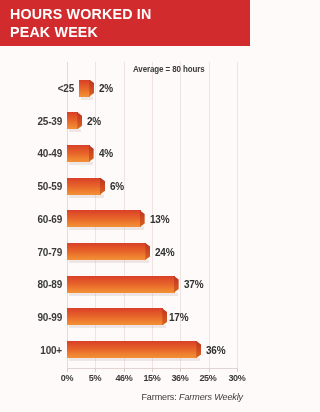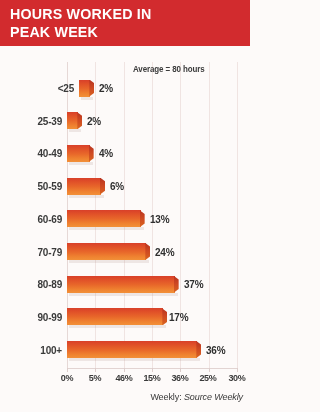--- a/index.html
+++ b/index.html
@@ -249,16 +249,16 @@
       <div class="tick-label" style="left: 152px;">15%</div>
       <div class="tick" style="left: 180.333px;"></div>
       <div class="tick-label" style="left: 180.333px;">36%</div>
       <div class="tick" style="left: 208.667px;"></div>
       <div class="tick-label" style="left: 208px;">25%</div>
       <div class="tick" style="left: 237px;"></div>
       <div class="tick-label" style="left: 237px;">30%</div>
     </div>
 
   <div class="source">
-    <span>Weekly: </span><span class="src-em">Source Weekly</span>
+    <span>Farmers: </span><span class="src-em">Farmers Weekly</span>
   </div>
 
 </div>
 
 </body></html>

